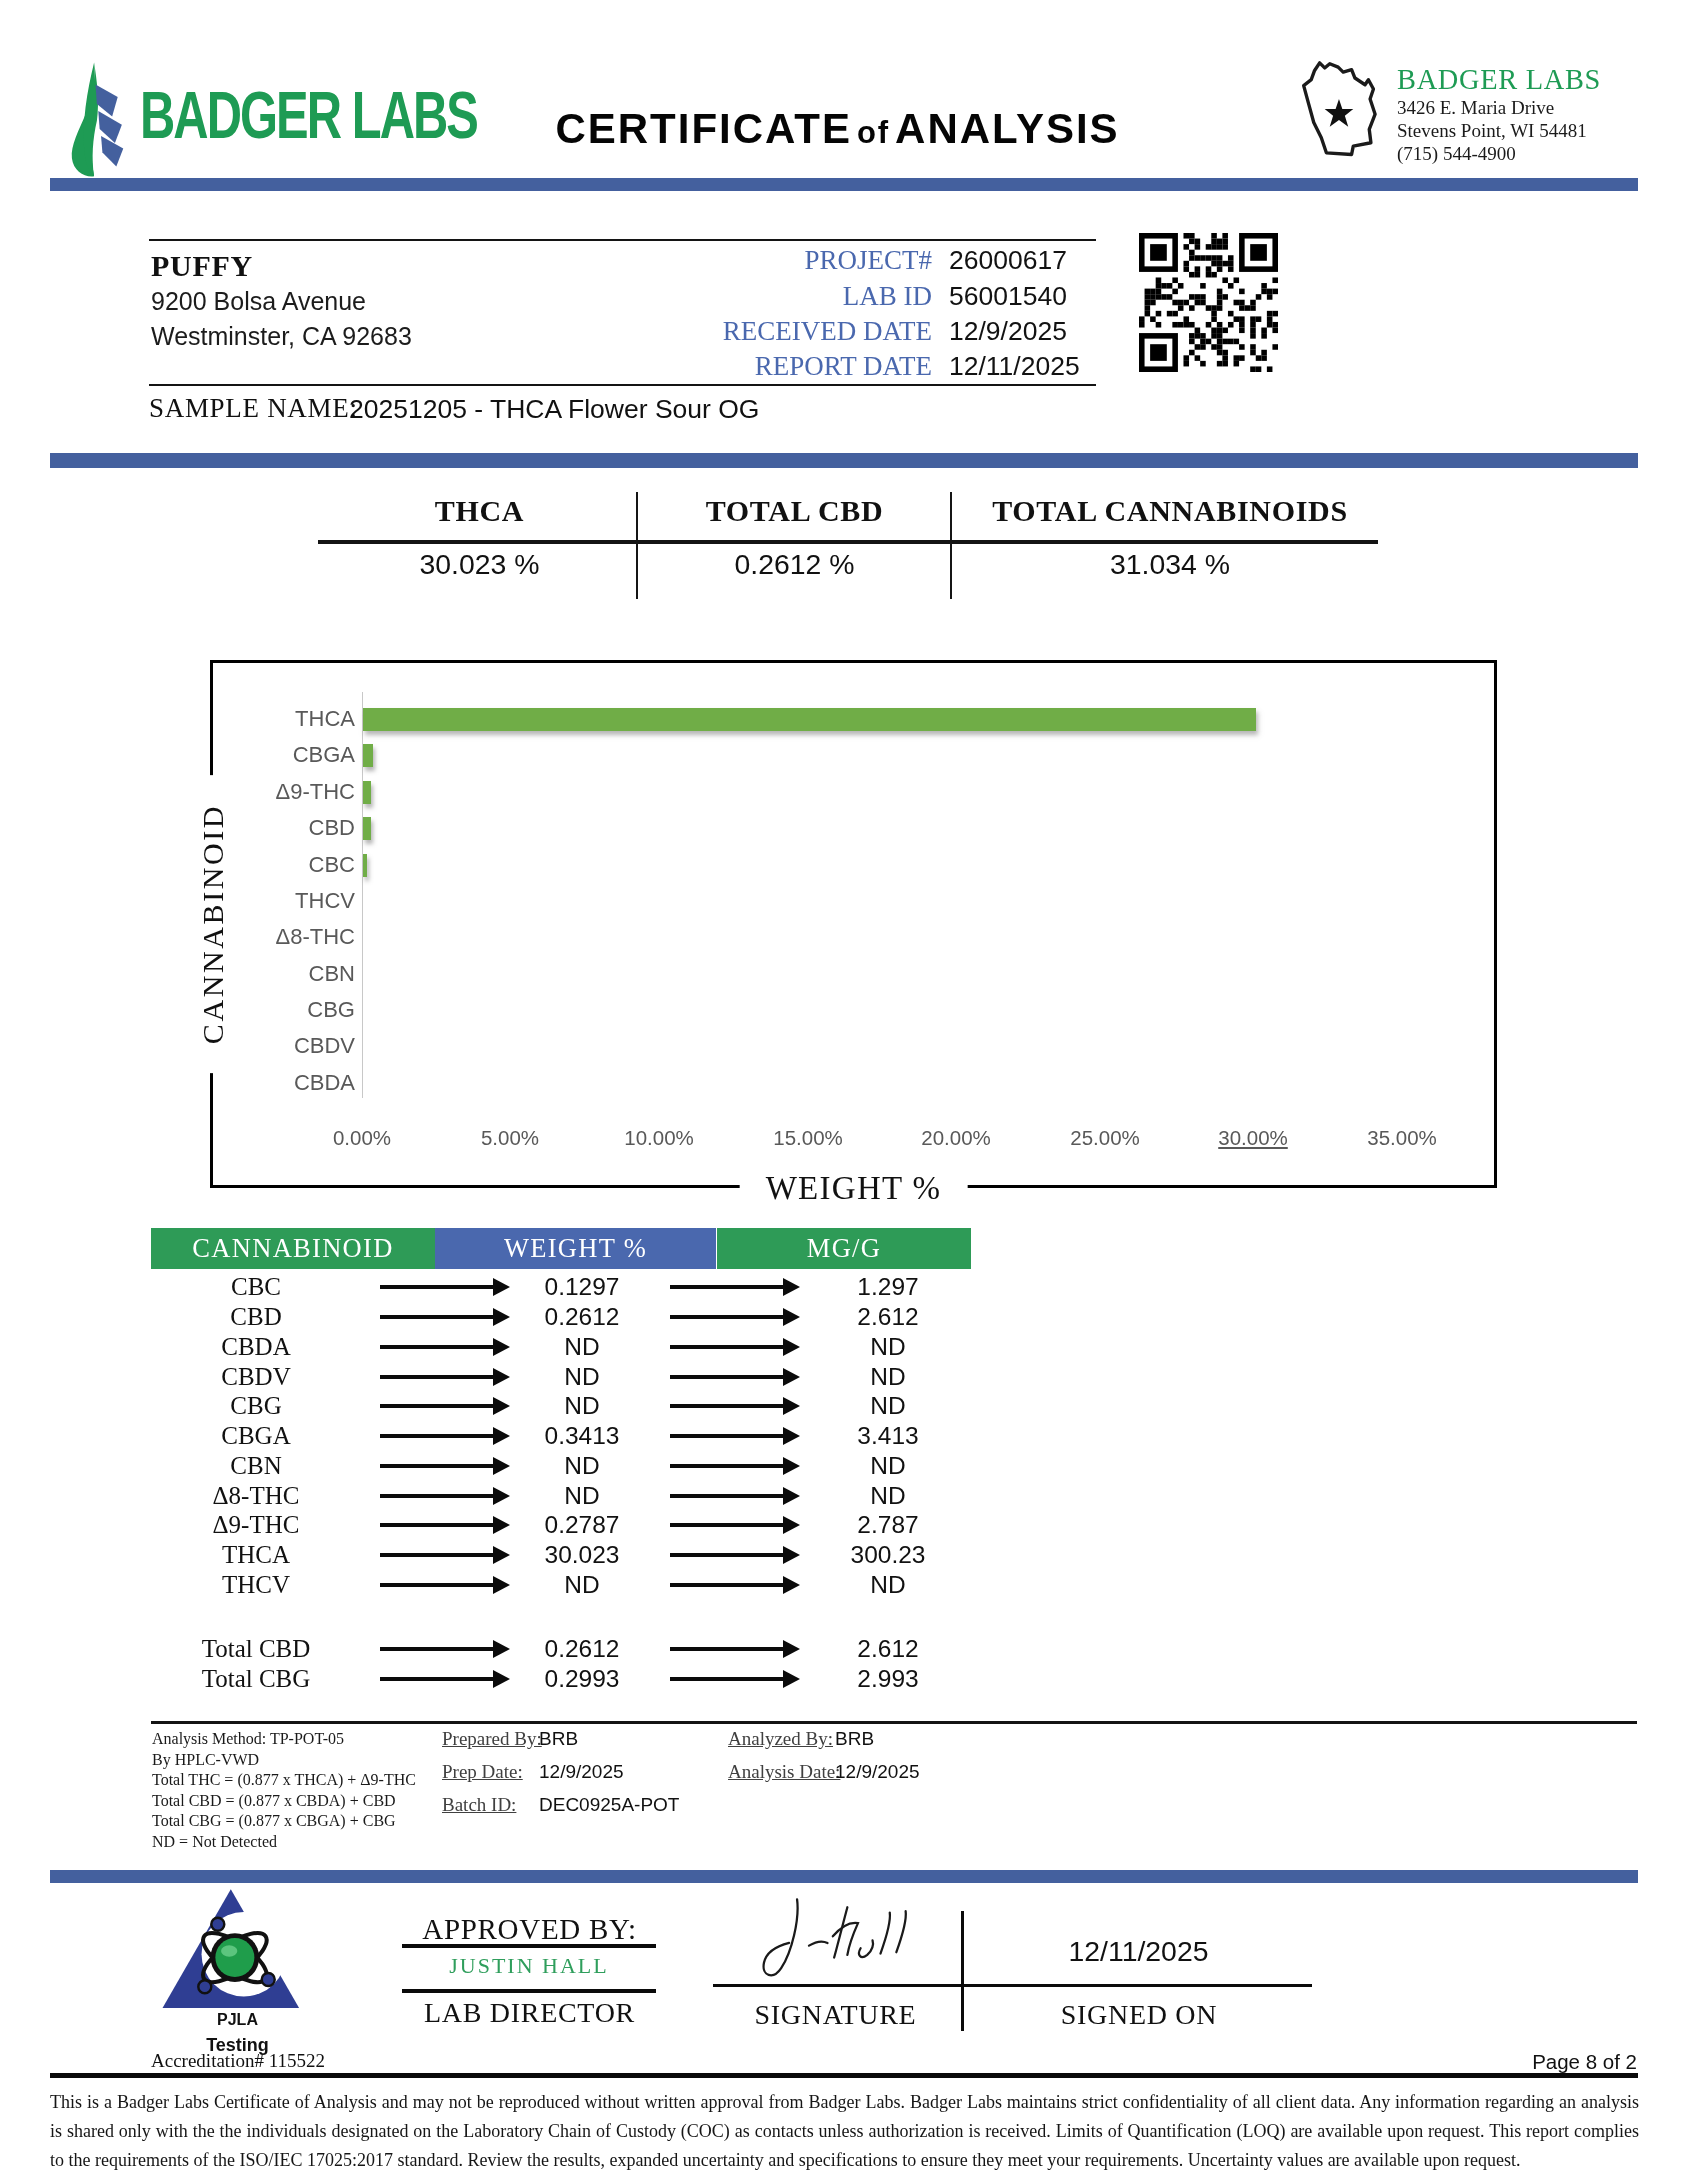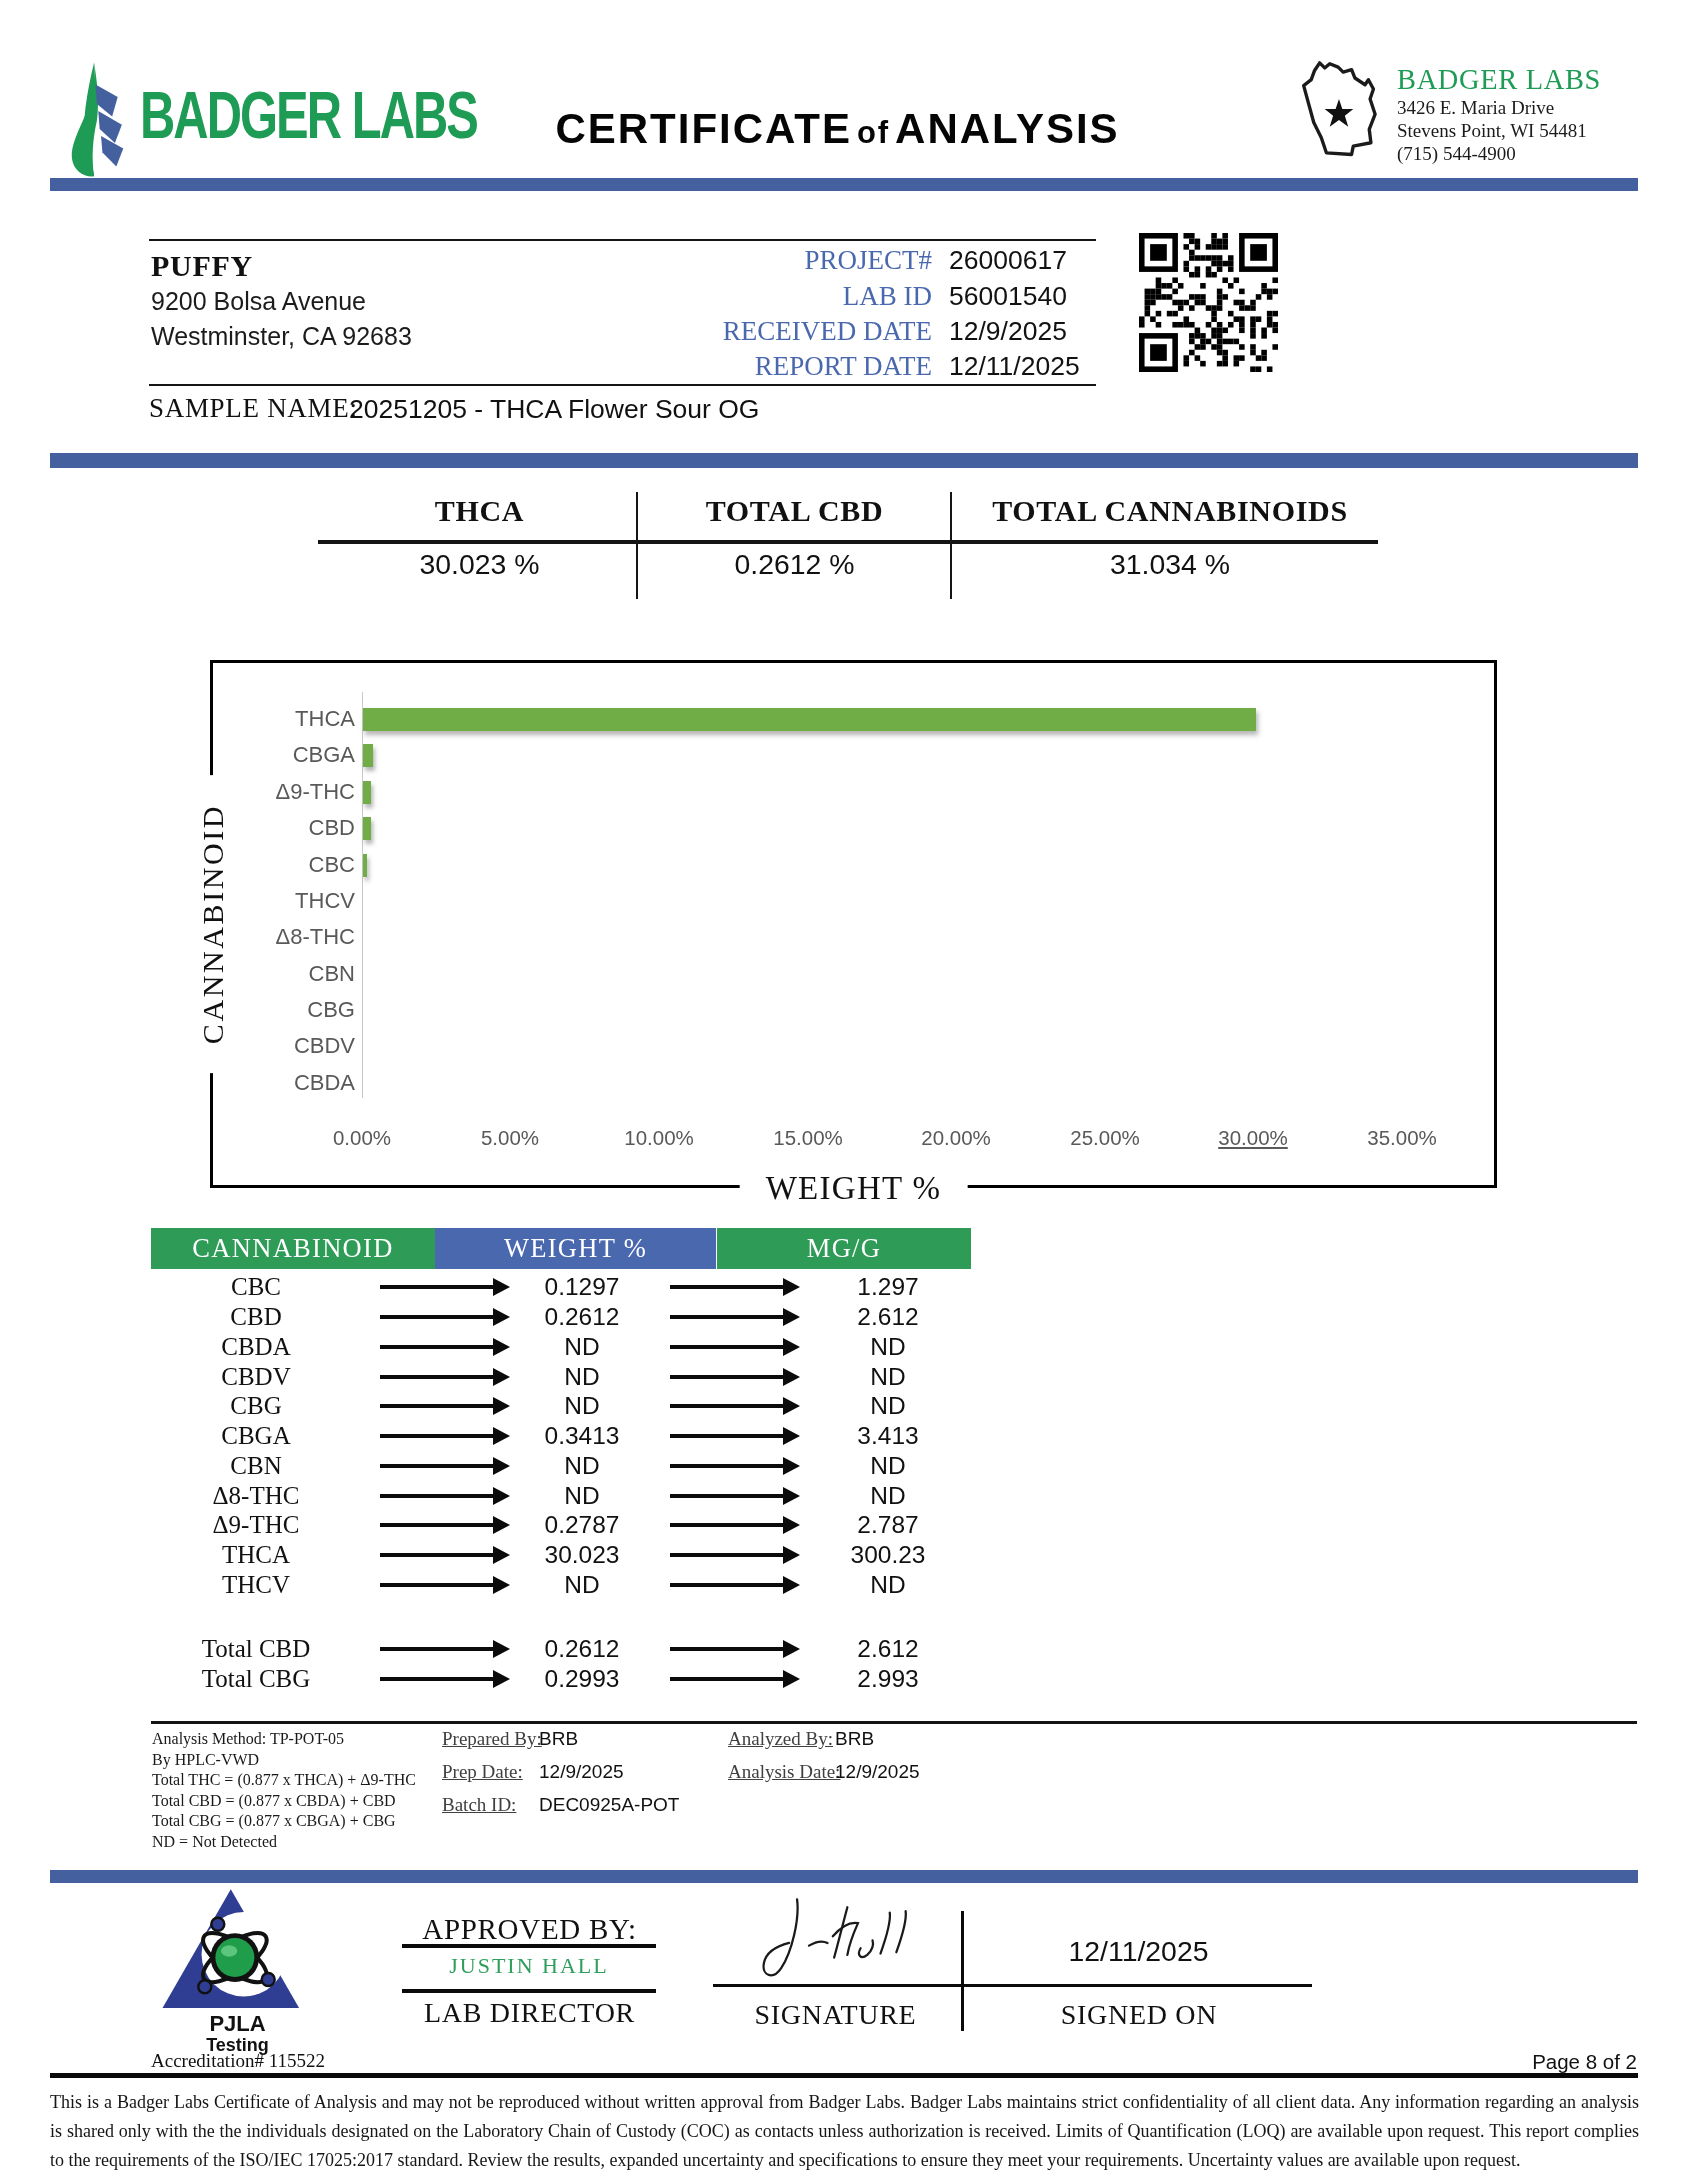--- a/index.html
+++ b/index.html
@@ -566,21 +566,21 @@
     <circle cx="104" cy="84" r="52" fill="#ffffff"></circle>
     <ellipse cx="93" cy="88" rx="46" ry="18" fill="none" stroke="#111" stroke-width="5" transform="rotate(-35 93 88)"></ellipse>
     <ellipse cx="93" cy="88" rx="46" ry="18" fill="none" stroke="#111" stroke-width="5" transform="rotate(35 93 88)"></ellipse>
     <circle cx="93" cy="88" r="30" fill="#111"></circle>
     <circle cx="93" cy="88" r="24" fill="#1F9D4B"></circle>
     <ellipse cx="86" cy="80" rx="10" ry="7" fill="#5cc57e"></ellipse>
     <circle cx="72" cy="47" r="8" fill="#2F3E93" stroke="#111" stroke-width="3"></circle>
     <circle cx="134" cy="115" r="8" fill="#2F3E93" stroke="#111" stroke-width="3"></circle>
     <circle cx="56" cy="124" r="8" fill="#2F3E93" stroke="#111" stroke-width="3"></circle>
   </svg>
-  <div class="abs pjla-word" style="top:2011px;font-size:22px;">PJLA</div>
+  <div class="abs pjla-word" style="top:2011px;font-size:16px;">PJLA</div>
   <div class="abs pjla-word" style="top:2035px;font-size:18px;">Testing</div>
   <div class="abs ctr" style="left:139px;top:2050px;width:198px;font-size:19px;">Accreditation# 115522</div>
 
   <div class="abs approved" style="top:1913px;">APPROVED BY:</div>
   <div class="abs thickline" style="left:402px;top:1944px;width:254px;height:4px;"></div>
   <div class="abs approver" style="top:1953px;">JUSTIN HALL</div>
   <div class="abs thickline" style="left:402px;top:1989px;width:254px;height:4px;"></div>
   <div class="abs labdir" style="top:1997px;">LAB DIRECTOR</div>
 
   <svg class="abs" style="left:748px;top:1890px;" width="212" height="96" viewBox="0 0 320 145">

